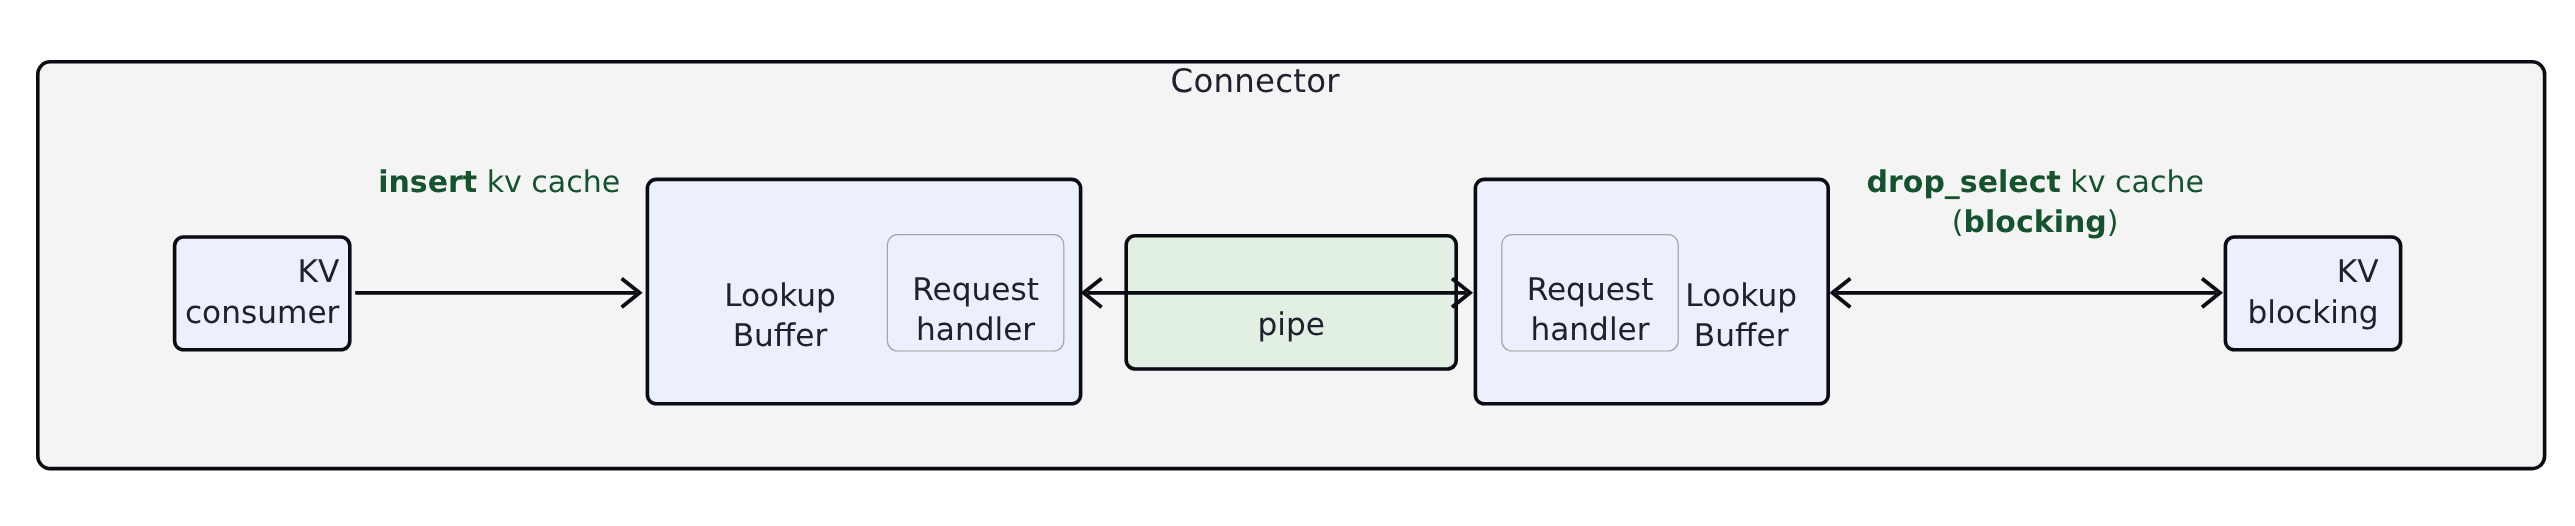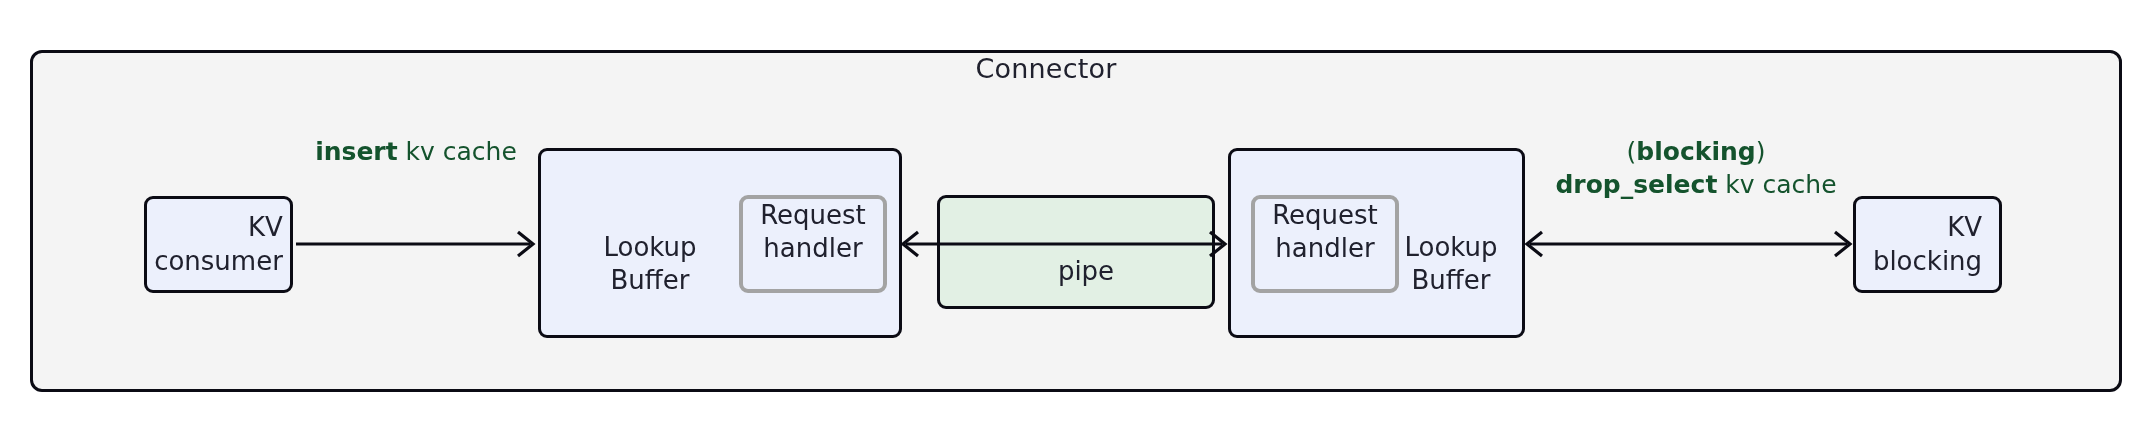--- a/index.html
+++ b/index.html
@@ -67,24 +67,24 @@
   .buffer-left  { left: 538px;  top: 148px; width: 364px; height: 190px; }
   .buffer-right { left: 1228px; top: 148px; width: 297px; height: 190px; }
 
   .buffer-left .lines  { position: absolute; left: 24px;  top: 80px; text-align: center; width: 170px; }
   .buffer-right .lines { position: absolute; right: 12px; top: 80px; text-align: center; width: 118px; }
 
   .handler {
     position: absolute;
     box-sizing: border-box;
     background: #ecf0fc;
-    border: 4px solid #a3a3a3;
+    border: 1px solid #a3a3a3;
     border-radius: 9px;
     display: flex;
-    align-items: flex-start;
+    align-items: flex-end;
     justify-content: center;
   }
   .handler .lines {
     text-align: center;
     line-height: 1.27;
     font-size: 26px;
     color: #20212e;
     white-space: nowrap;
   }
   .handler-left  { left: 739px;  top: 195px; width: 148px; height: 98px; }
@@ -104,21 +104,20 @@
   }
   .pipe-label {
     position: absolute;
     left: 937px;
     top: 256px;
     width: 278px;
     text-align: center;
     font-size: 26px;
     color: #20212e;
     z-index: 4;
-    padding-left: 10px;
   }
 
   
   .edge-svg {
     position: absolute;
     left: 0;
     top: 0;
     width: 2146px;
     height: 438px;
     overflow: visible;
@@ -209,17 +208,17 @@
         <polyline points="1835,232 1850,244 1835,256"></polyline>
       </g>
     </g>
   </svg>
 
   <div class="edge-label label-insert">
     <div><b>insert</b><span> kv cache</span></div>
   </div>
 
   <div class="edge-label label-drop">
+    <div><b>drop_select</b><span> kv cache</span></div>
     <div><span>(</span><b>blocking</b><span>)</span></div>
-    <div><b>drop_select</b><span> kv cache</span></div>
   </div>
 
 </div>
 
 </body></html>

